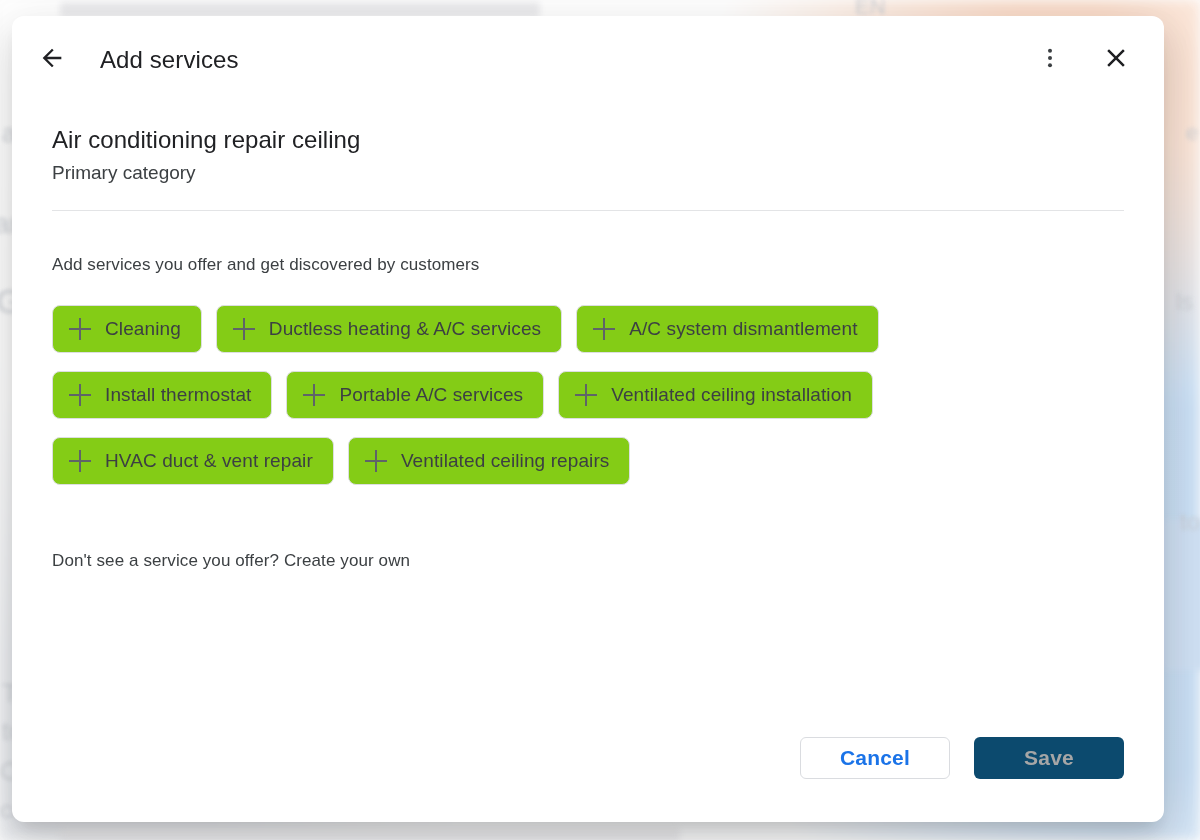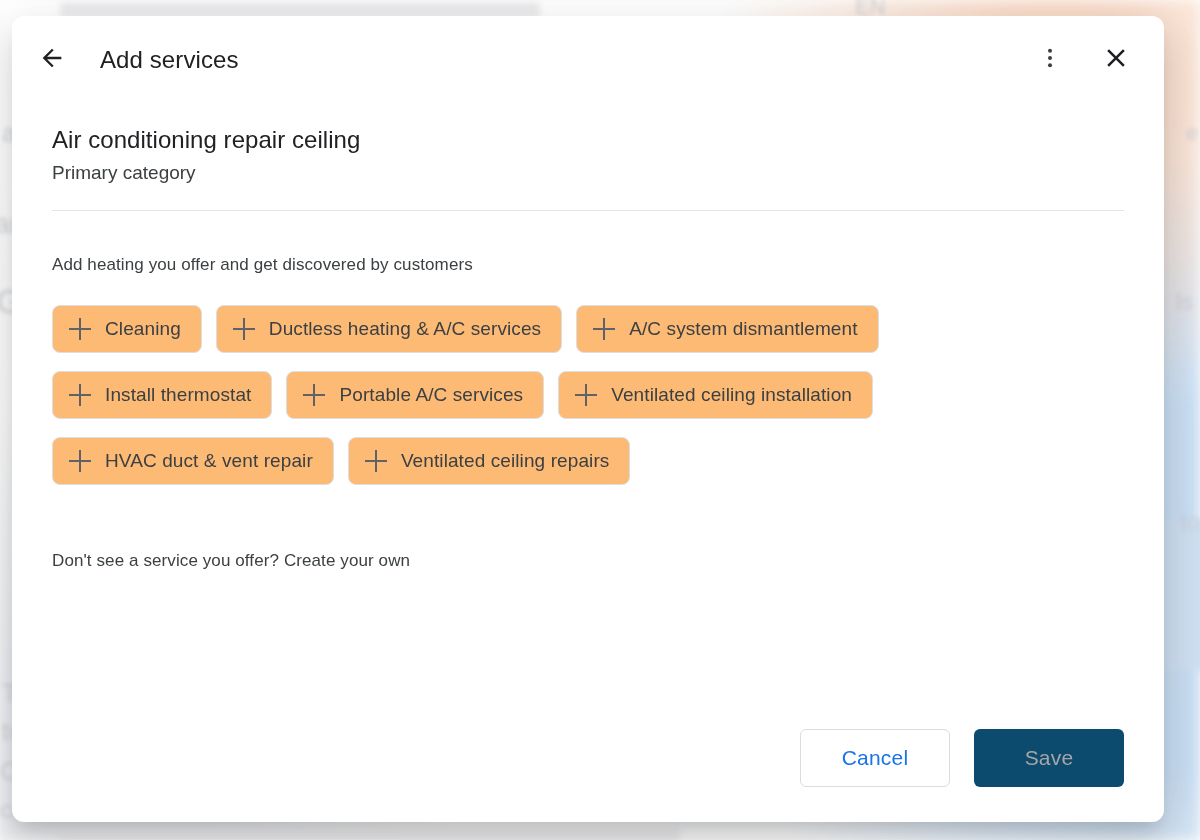--- a/index.html
+++ b/index.html
@@ -137,21 +137,21 @@
     gap: 18px 14px;
     max-width: 1030px;
   }
   .chip {
     display: inline-flex;
     align-items: center;
     height: 48px;
     padding: 0 20px 0 16px;
     border: 1px solid #dcdee0;
     border-radius: 8px;
-    background: #fdba74;
+    background: #84cc16;
     cursor: pointer;
     box-sizing: border-box;
   }
   .chip-plus {
     width: 22px;
     height: 22px;
     flex: 0 0 auto;
     margin-right: 14px;
     position: relative;
   }
@@ -217,25 +217,25 @@
     bottom: 0;
     height: 104px;
     display: flex;
     align-items: center;
     justify-content: flex-end;
     gap: 24px;
     padding: 0 40px 24px 0;
     box-sizing: border-box;
   }
   .btn {
-    height: 58px;
+    height: 42px;
     min-width: 150px;
     border-radius: 6px;
     font-size: 21px;
-    font-weight: normal;
+    font-weight: bold;
     letter-spacing: 0.2px;
     display: inline-flex;
     align-items: center;
     justify-content: center;
     box-sizing: border-box;
     padding: 0 30px;
   }
   .btn-cancel {
     background: #fff;
     border: 1px solid #dadce0;
@@ -305,21 +305,21 @@
 
   <div class="modal-body">
 
     <div class="cat-block">
       <div class="cat-name">Air conditioning repair ceiling</div>
       <div class="cat-sub">Primary category</div>
     </div>
 
     <div class="divider"></div>
 
-    <div class="section-desc">Add heating you offer and get discovered by customers</div>
+    <div class="section-desc">Add services you offer and get discovered by customers</div>
 
     <div class="chip-wrap" id="chip-wrap">
         <div class="chip">
           <span class="chip-plus"></span>
           <span class="chip-label">Cleaning</span>
         </div>
         <div class="chip">
           <span class="chip-plus"></span>
           <span class="chip-label">Ductless heating &amp; A/C services</span>
         </div>

